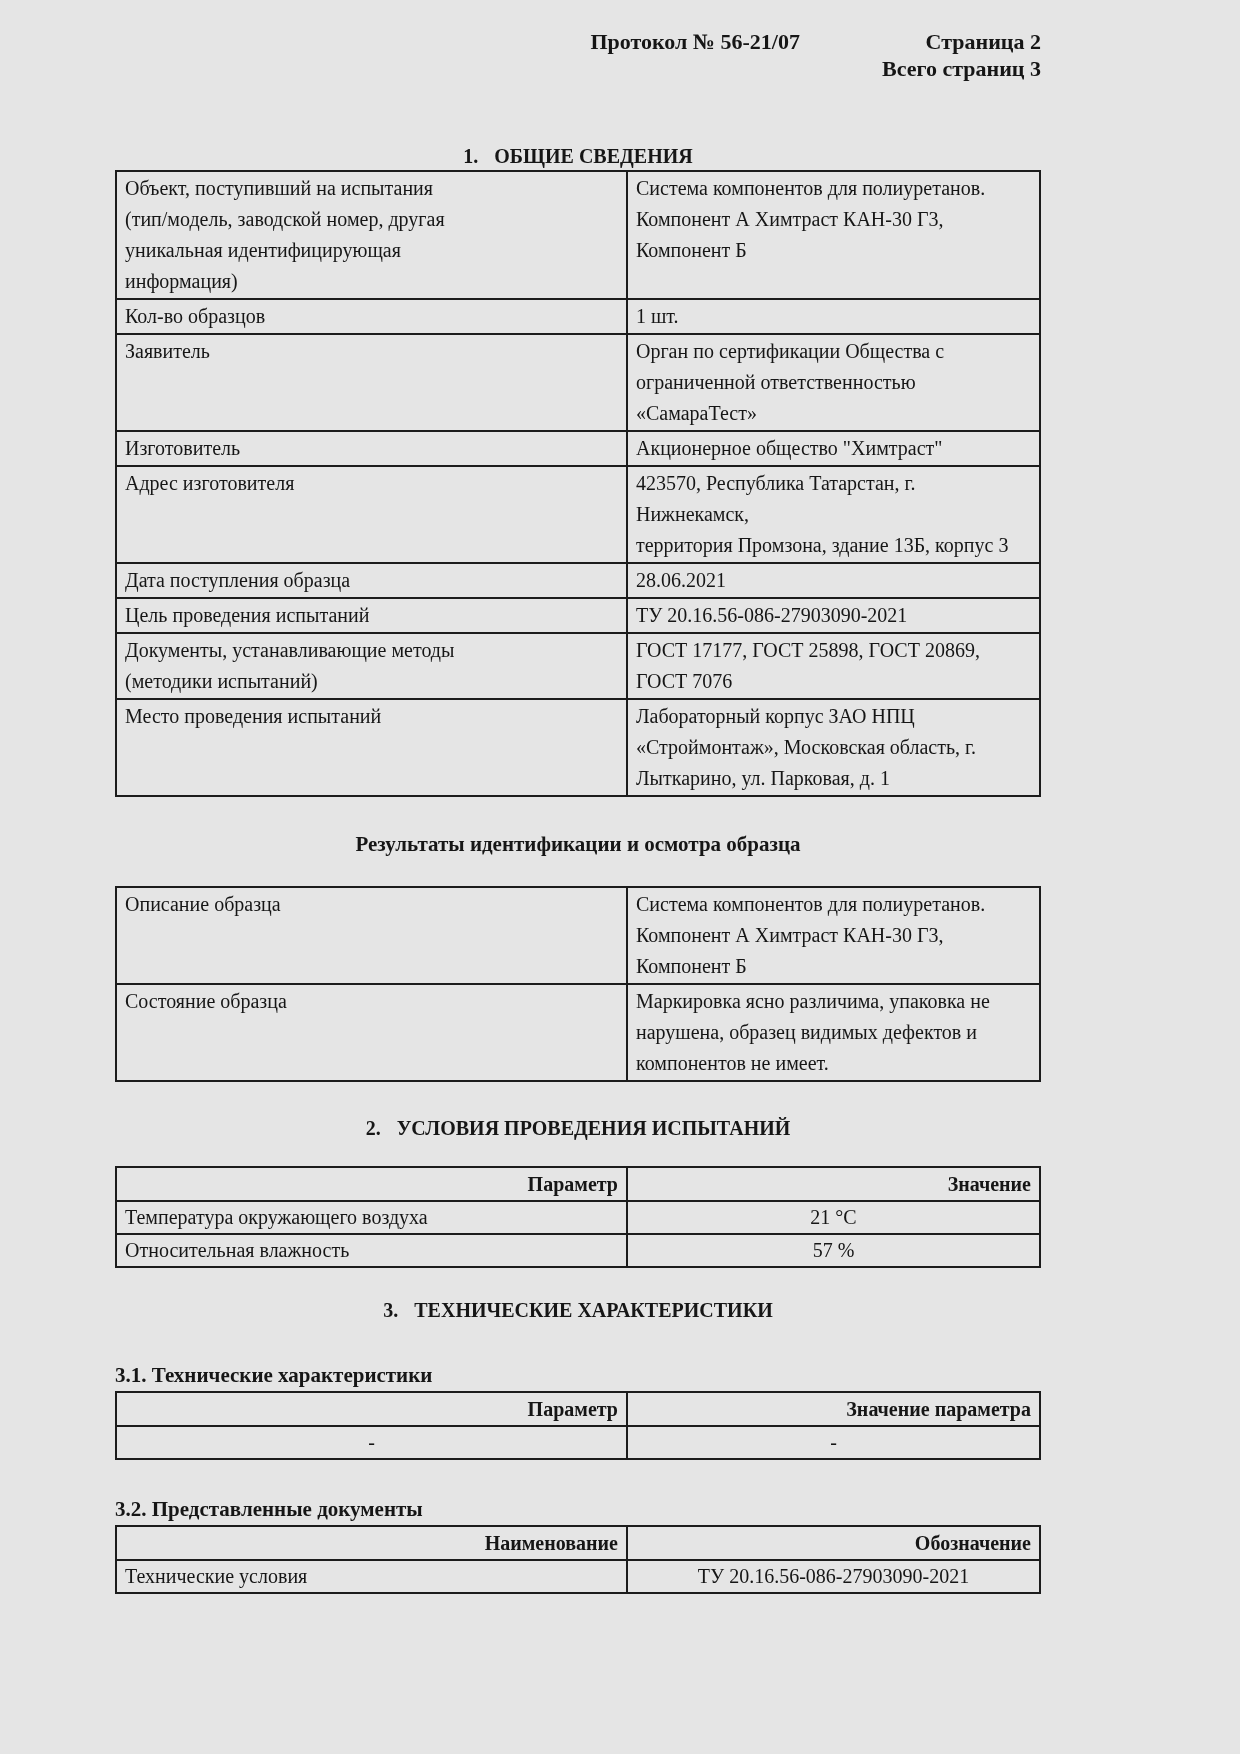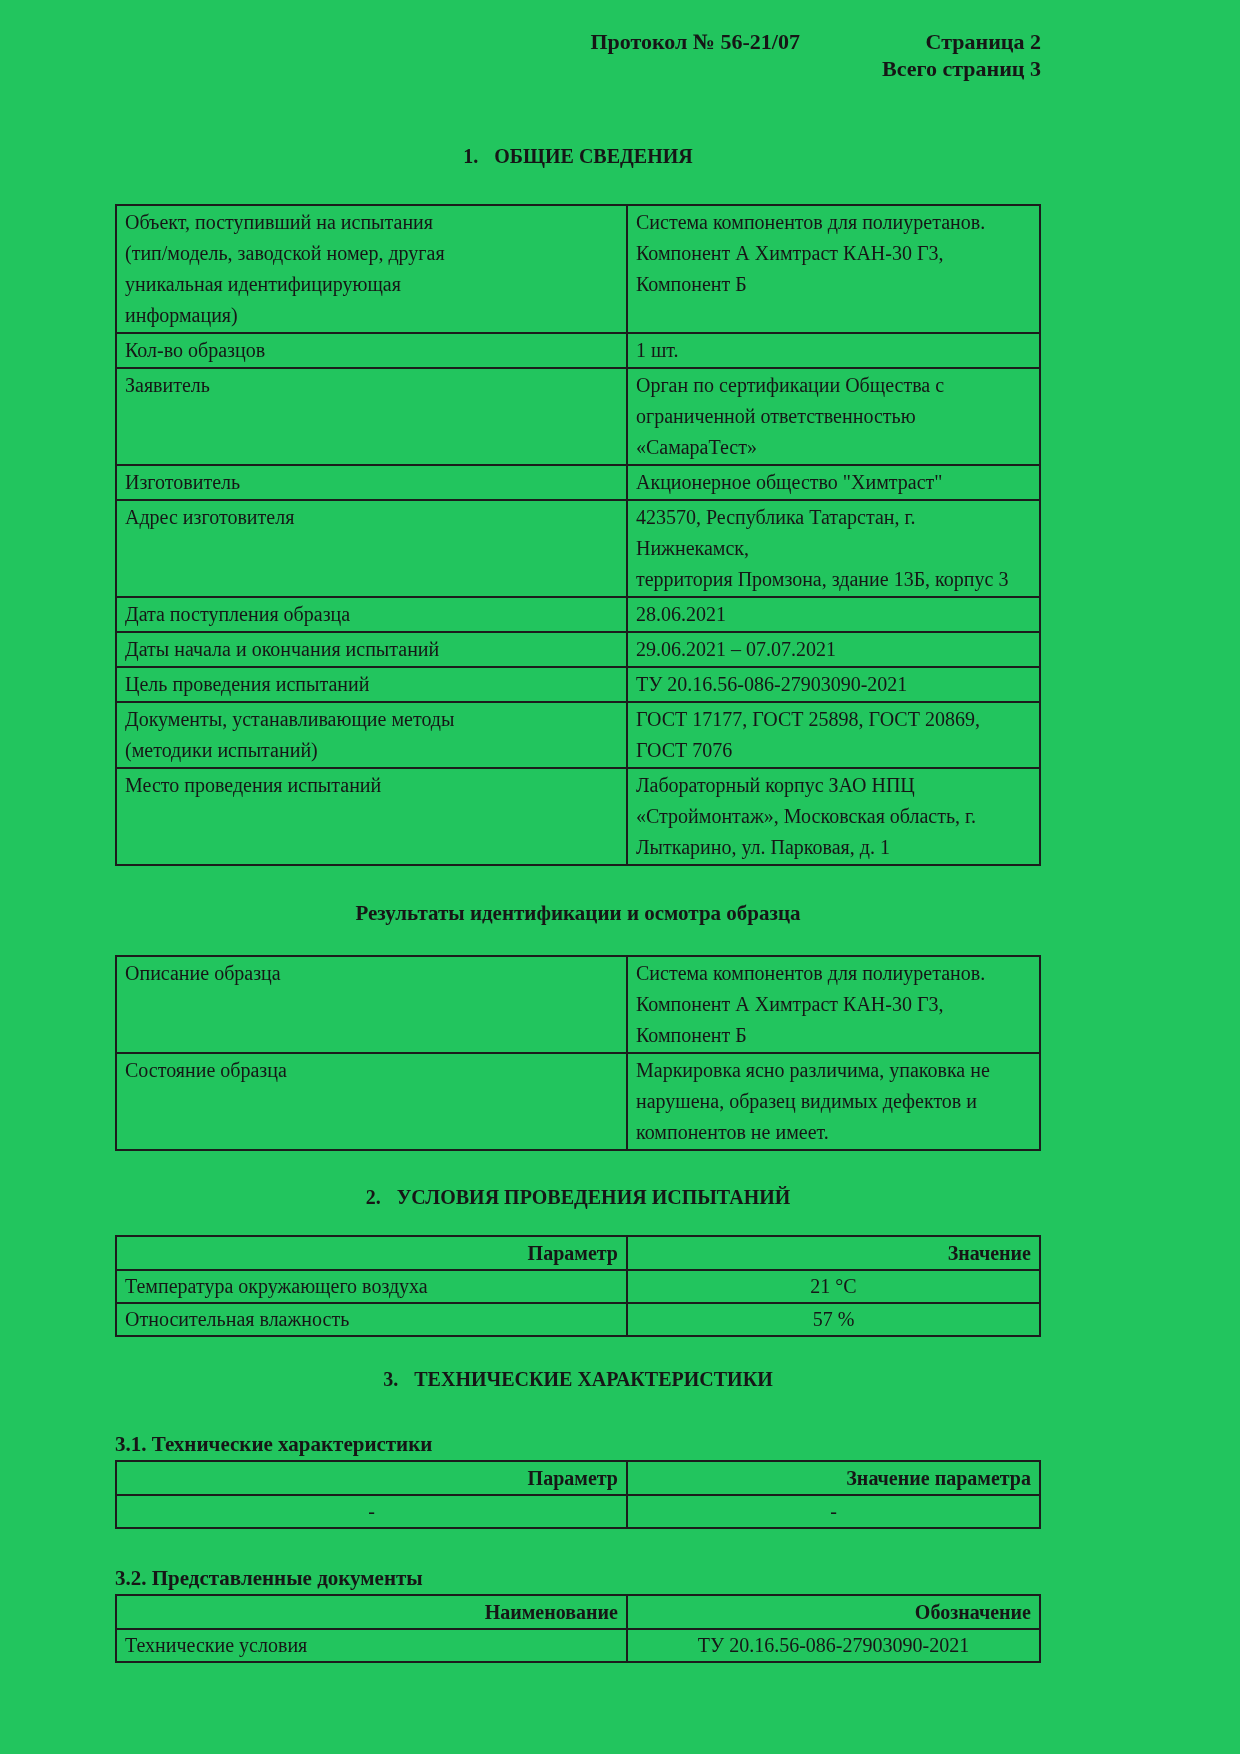--- a/index.html
+++ b/index.html
@@ -1,20 +1,20 @@
 <!DOCTYPE html>
 <html lang="ru"><head>
 <meta charset="utf-8">
 <style>
   html, body { margin: 0; padding: 0; background: #ffffff; }
   .page {
     position: relative;
     width: 1240px;
     height: 1754px;
-    background: #22c55e;
+    background: #e5e5e5;
     box-sizing: border-box;
     padding: 28px 199px 0 115px;
     font-family: "Liberation Serif", "DejaVu Serif", serif;
     color: #161616;
     overflow: hidden;
   }
   
   .doc-header {
     display: flex;
     justify-content: flex-end;
@@ -75,21 +75,21 @@
     font-weight: bold;
     text-align: right;
   }
   .tight td {
     padding: 1px 8px;
     line-height: 29px;
   }
   .tight td.center { text-align: center; border-radius: 9px; }
   
   .mt-title1   { margin-top: 60px; }
-  .mt-table1   { margin-top: 34px; }
+  .mt-table1   { }
   .mt-identhd  { margin-top: 34px; }
   .mt-table2   { margin-top: 28px; }
   .mt-title2   { margin-top: 32px; }
   .mt-condtbl  { margin-top: 24px; }
   .mt-title3   { margin-top: 28px; }
   .mt-sub31    { margin-top: 38px; }
   .mt-subtbl   { margin-top: 3px; }
   .mt-sub32    { margin-top: 36px; }
 </style>
 </head>
@@ -138,24 +138,20 @@
       <tr>
         <td>Адрес изготовителя</td>
         <td>423570, Республика Татарстан, г. Нижнекамск,
 территория Промзона, здание 13Б, корпус 3</td>
       </tr>
       <tr>
         <td>Дата поступления образца</td>
         <td>28.06.2021</td>
       </tr>
       <tr>
-        <td>Даты начала и окончания испытаний</td>
-        <td>29.06.2021 – 07.07.2021</td>
-      </tr>
-      <tr>
         <td>Цель проведения испытаний</td>
         <td>ТУ 20.16.56-086-27903090-2021</td>
       </tr>
       <tr>
         <td>Документы, устанавливающие методы
 (методики испытаний)</td>
         <td>ГОСТ 17177, ГОСТ 25898, ГОСТ 20869,
 ГОСТ 7076</td>
       </tr>
       <tr>

